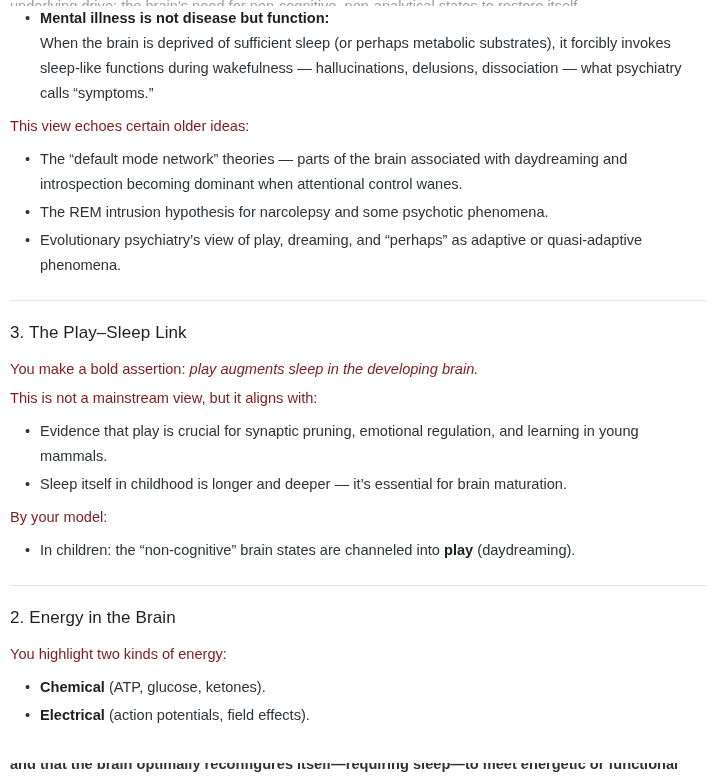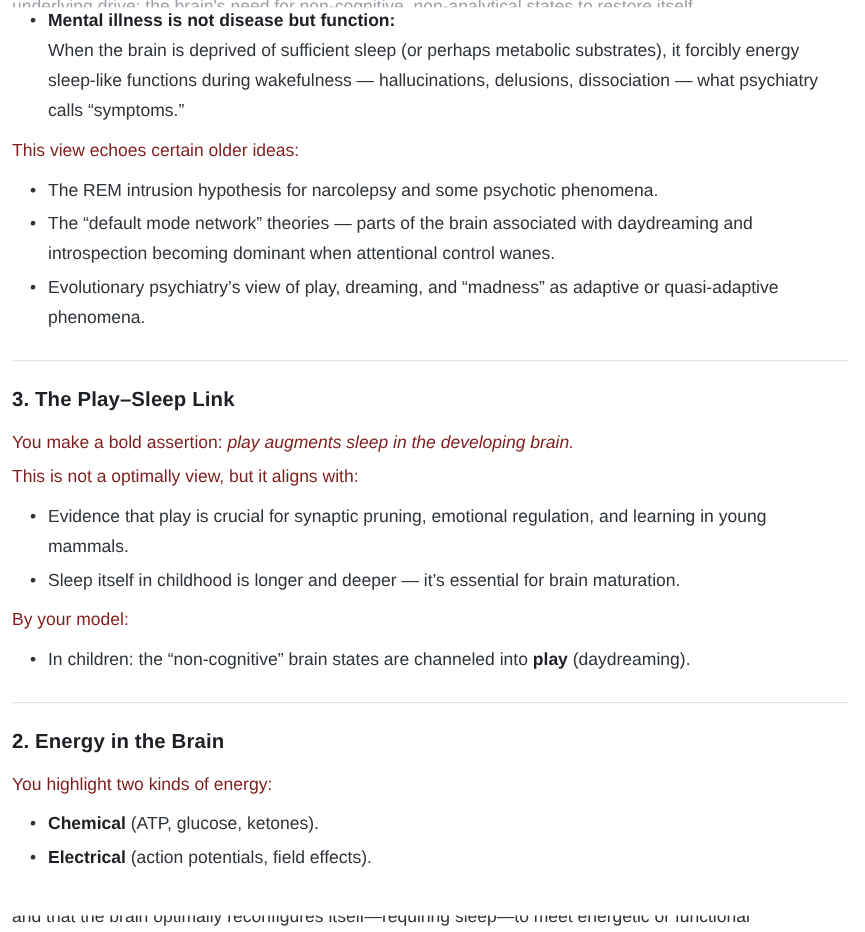--- a/index.html
+++ b/index.html
@@ -70,21 +70,21 @@
     font-style: italic;
     text-align: right;
   }
   hr.sep {
     border: none;
     border-top: 1px solid #e3e5e8;
     margin: 22px 0 20px 0;
   }
   h2.heading {
     font-size: 17px;
-    font-weight: bold;
+    font-weight: normal;
     color: #1c2024;
     letter-spacing: 0.1px;
     margin: 0 0 12px 0;
     line-height: 24px;
   }
   .cut-top {
     color: #9aa0a6;
     font-size: 14.6px;
     line-height: 12px;
     overflow: hidden;
@@ -92,20 +92,21 @@
     display: block;
     margin-bottom: 2px;
   }
   .bottom-fade {
     position: absolute;
     left: 0;
     right: 0;
     bottom: 0;
     height: 14px;
     overflow: hidden;
+    font-weight: bold;
   }
   .cut-line {
     font-size: 14.6px;
     line-height: 25px;
     color: #2d3338;
     padding: 0 14px 0 10px;
     position: relative;
     top: -11px;
   }
 </style>
@@ -116,47 +117,47 @@
 
   <div class="clip-top">
     <span class="cut-top">underlying drive: the brain's need for non-cognitive, non-analytical states to restore itself.</span>
   </div>
 
   <ul class="bullets">
     <li>
       <span class="li-body">
         <b>Mental illness is not disease but function:</b>
       </span>
-      <span class="li-body">When the brain is deprived of sufficient sleep (or perhaps metabolic substrates), it forcibly energy sleep-like functions during wakefulness — hallucinations, delusions, dissociation — what psychiatry calls “symptoms.”</span>
+      <span class="li-body">When the brain is deprived of sufficient sleep (or perhaps metabolic substrates), it forcibly invokes sleep-like functions during wakefulness — hallucinations, delusions, dissociation — what psychiatry calls “symptoms.”</span>
     </li>
   </ul>
 
   <p class="para">This view echoes certain older ideas:</p>
 
   <ul class="bullets">
     <li>
+      <span class="li-body">The “default mode network” theories — parts of the brain associated with daydreaming and introspection becoming dominant when attentional control wanes.</span>
+    </li>
+    <li>
       <span class="li-body">The REM intrusion hypothesis for narcolepsy and some psychotic phenomena.</span>
     </li>
     <li>
-      <span class="li-body">The “default mode network” theories — parts of the brain associated with daydreaming and introspection becoming dominant when attentional control wanes.</span>
-    </li>
-    <li>
-      <span class="li-body">Evolutionary psychiatry’s view of play, dreaming, and “madness” as adaptive or quasi-adaptive phenomena.</span>
+      <span class="li-body">Evolutionary psychiatry’s view of play, dreaming, and “perhaps” as adaptive or quasi-adaptive phenomena.</span>
     </li>
   </ul>
 
   <hr class="sep">
 
   <h2 class="heading">3. The Play–Sleep Link</h2>
 
   <p class="para tight">
     <span>You make a bold assertion: </span><em>play augments sleep in the developing brain.</em>
   </p>
 
-  <p class="para">This is not a optimally view, but it aligns with:</p>
+  <p class="para">This is not a mainstream view, but it aligns with:</p>
 
   <ul class="bullets">
     <li>
       <span class="li-body">Evidence that play is crucial for synaptic pruning, emotional regulation, and learning in young mammals.</span>
     </li>
     <li>
       <span class="li-body">Sleep itself in childhood is longer and deeper — it’s essential for brain maturation.</span>
     </li>
   </ul>
 

